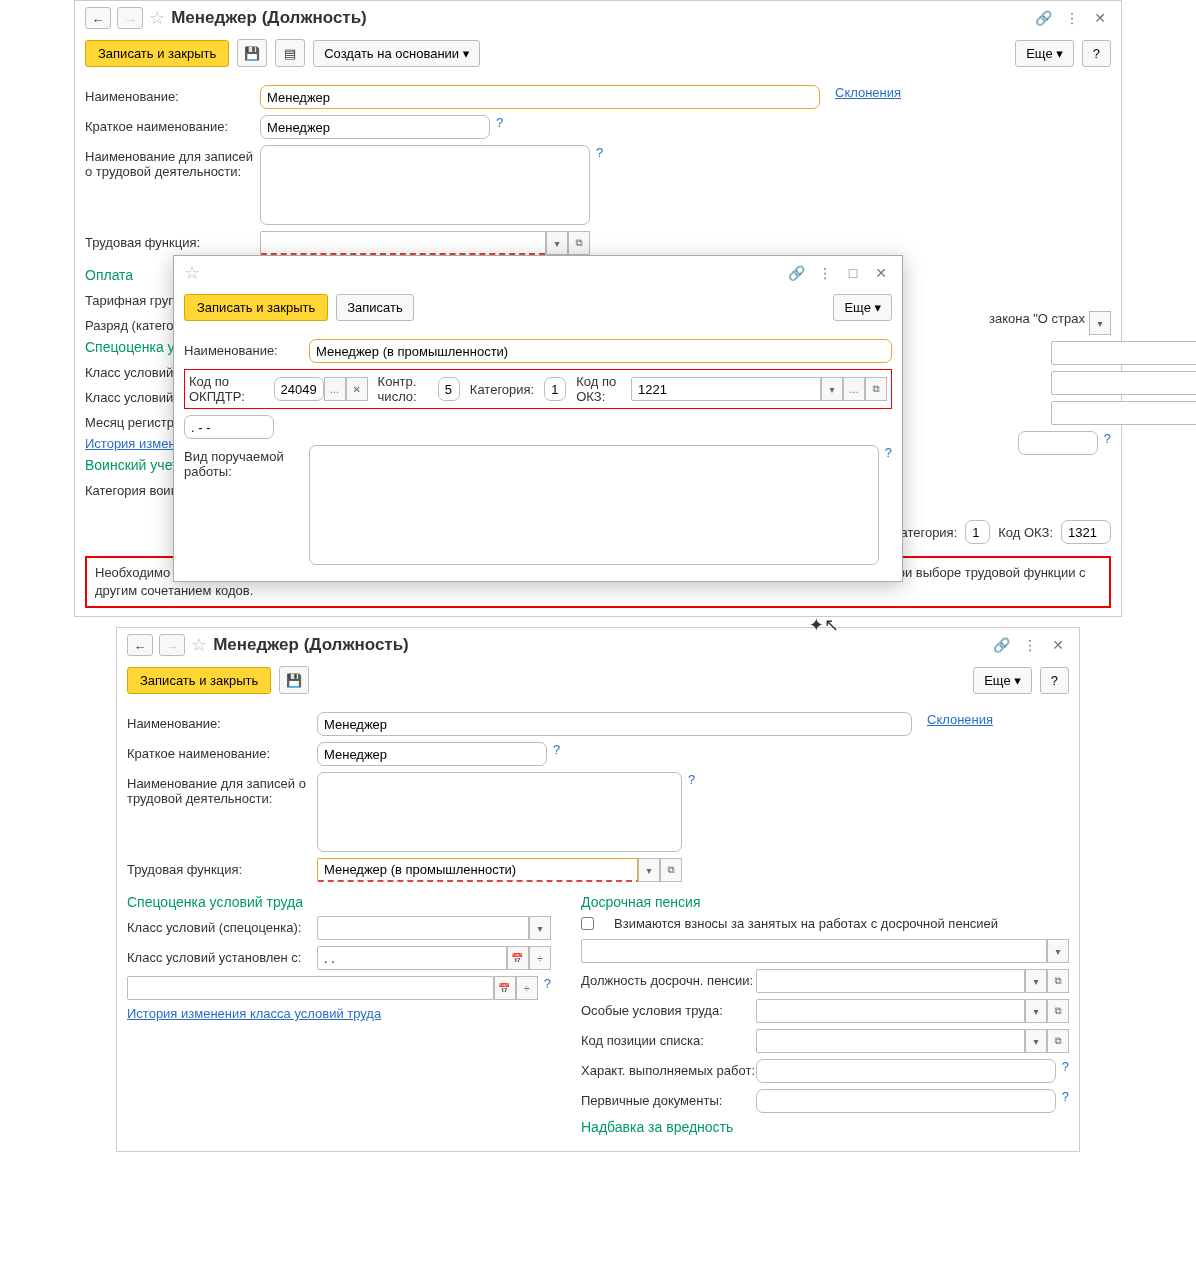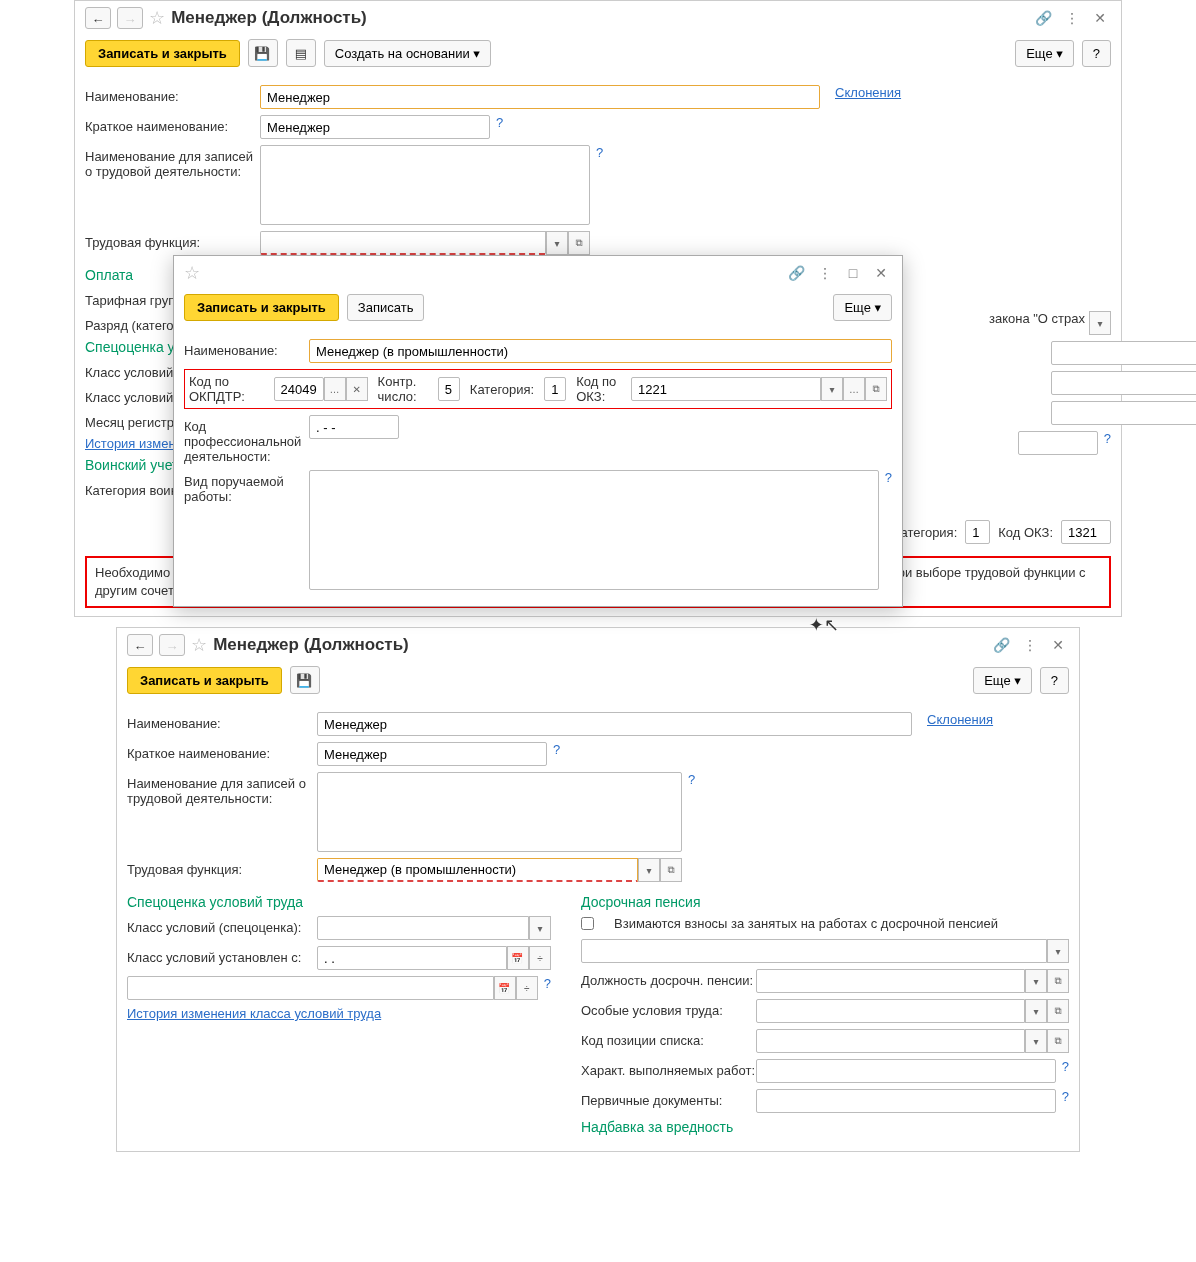--- a/index.html
+++ b/index.html
@@ -7,28 +7,28 @@
 .window { background: #fff; border: 1px solid #ccc; position: relative; }
 .win1 { width: 1048px; margin: 0 auto; }
 .win2 { width: 964px; margin: 10px auto 0; }
 .titlebar { display: flex; align-items: center; padding: 6px 10px; gap: 6px; }
 .titlebar h1 { font-size: 17px; font-weight: bold; }
 .nav-btn { width: 26px; height: 22px; border: 1px solid #bbb; background: #f8f8f8; border-radius: 3px; display: inline-flex; align-items: center; justify-content: center; cursor: pointer; }
 .star { color: #bbb; font-size: 18px; }
 .spacer { flex: 1; }
 .ico-btn { width: 22px; height: 22px; display: inline-flex; align-items: center; justify-content: center; cursor: pointer; color: #777; font-size: 14px; }
 .toolbar { display: flex; align-items: center; padding: 4px 10px 10px; gap: 8px; }
-.btn-yellow { background: #ffd633; border: 1px solid #d4a800; padding: 5px 12px; border-radius: 3px; font-weight: bold; cursor: pointer; font-size: 13px; }
+.btn-yellow { background: #ffd633; border: 1px solid #d4a800; padding: 5px 12px; border-radius: 3px; font-weight: normal; cursor: pointer; font-size: 13px; }
 .btn { background: #f8f8f8; border: 1px solid #bbb; padding: 5px 10px; border-radius: 3px; cursor: pointer; font-size: 13px; }
 .btn-icon { width: 30px; height: 28px; border: 1px solid #bbb; background: #f8f8f8; border-radius: 3px; display: inline-flex; align-items: center; justify-content: center; cursor: pointer; }
 .form-body { padding: 8px 10px 10px; }
 .row { display: flex; align-items: flex-start; margin-bottom: 6px; }
 .row label { width: 175px; padding-top: 4px; font-size: 13px; flex-shrink: 0; }
 .win2 .row label { width: 190px; }
-.inp { border: 1px solid #bbb; padding: 3px 6px; font-size: 13px; border-radius: 2px; height: 24px; }
+.inp { border: 1px solid #bbb; padding: 3px 6px; font-size: 13px; border-radius: 7px; height: 24px; }
 .inp-orange { border: 1px solid #e8a838; }
 textarea.inp { height: 80px; resize: none; }
 .link { color: #2a6dc8; text-decoration: underline; cursor: pointer; }
 .q { color: #2a6dc8; margin-left: 6px; cursor: pointer; }
 .select-group { display: flex; }
 .select-main { flex: 1; border-radius: 2px 0 0 2px; }
 .sel-btn { width: 22px; height: 24px; border: 1px solid #bbb; background: #f8f8f8; display: inline-flex; align-items: center; justify-content: center; cursor: pointer; font-size: 10px; color: #666; }
 .section-h { color: #009966; font-size: 14px; margin: 6px 0; }
 .cols { display: flex; gap: 30px; }
 .col { flex: 1; }
@@ -196,21 +196,20 @@
         <input class="inp" style="width: 22px;" value="1">
         <label>Код по ОКЗ:</label>
         <div class="select-group" style="flex:1">
             <input class="inp select-main" value="1221" style="">
             <span class="sel-btn">▾</span>
             <span class="sel-btn">…</span>
             <span class="sel-btn">⧉</span>
           </div>
       </div>
       <div class="row" style="margin-top:6px">
-        <label style="width:125px">Код профессиональной деятельности:</label>
         <input class="inp" style="width: 90px;" value=". - -">
       </div>
       <div class="row">
         <label style="width:125px">Вид поручаемой работы:</label>
         <textarea class="inp" style="flex: 1 1 0%; height: 120px;"></textarea>
         <span class="q">?</span>
       </div>
     </div>
   </div>
 </div>

